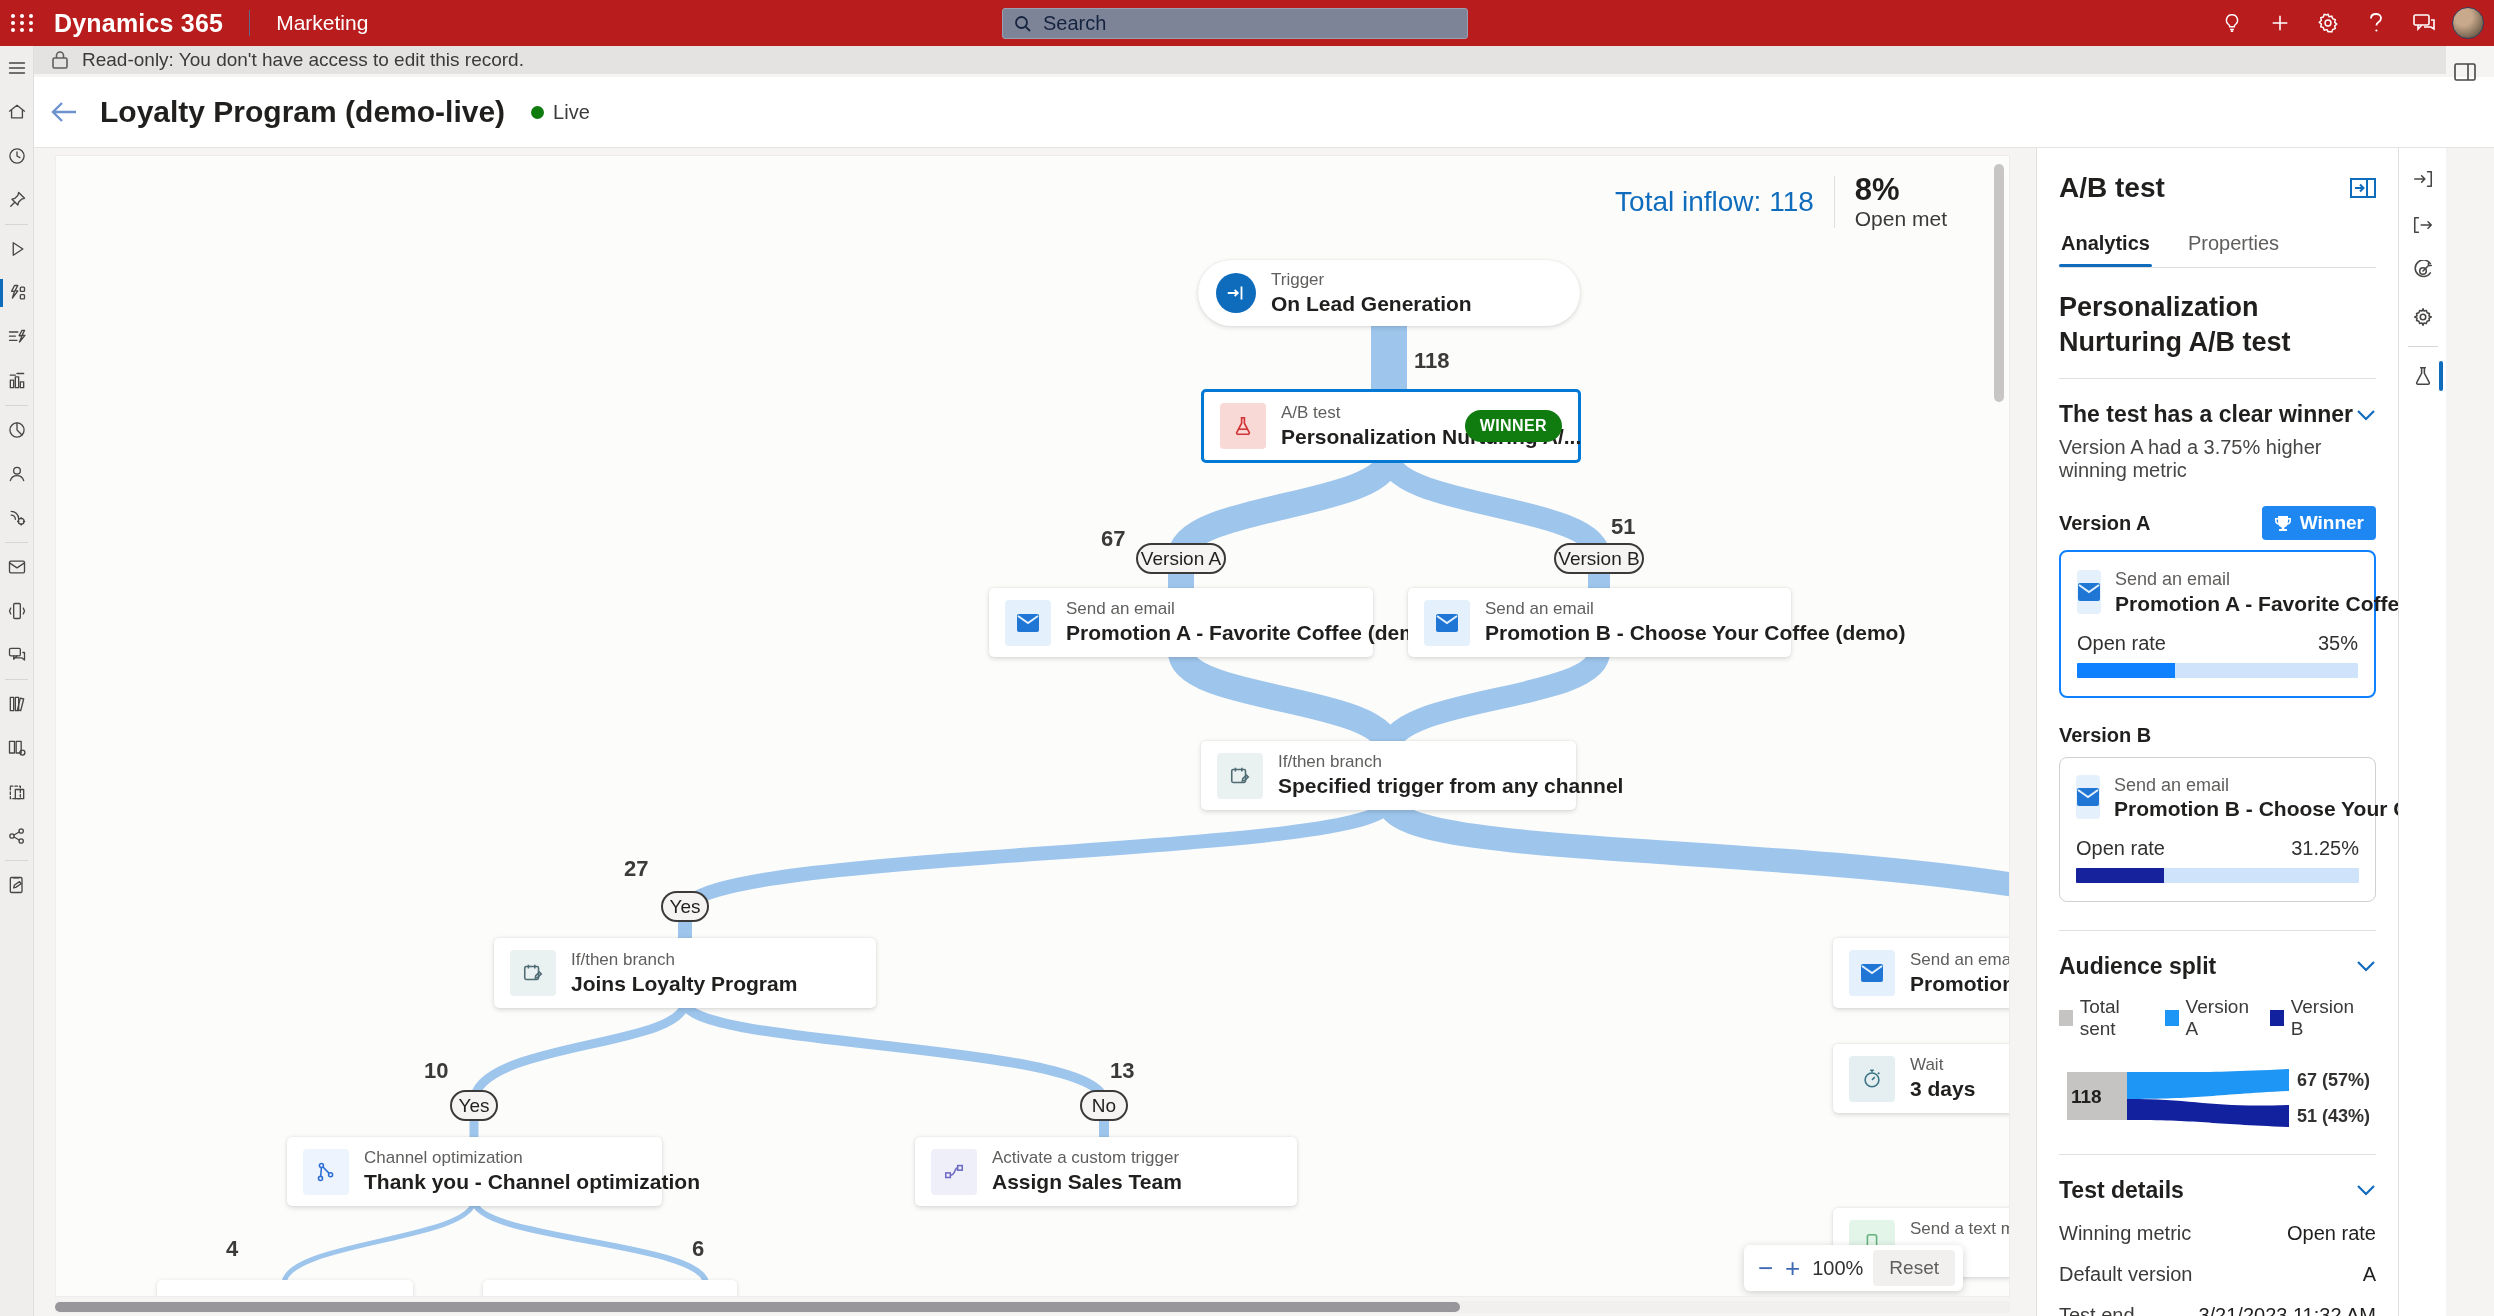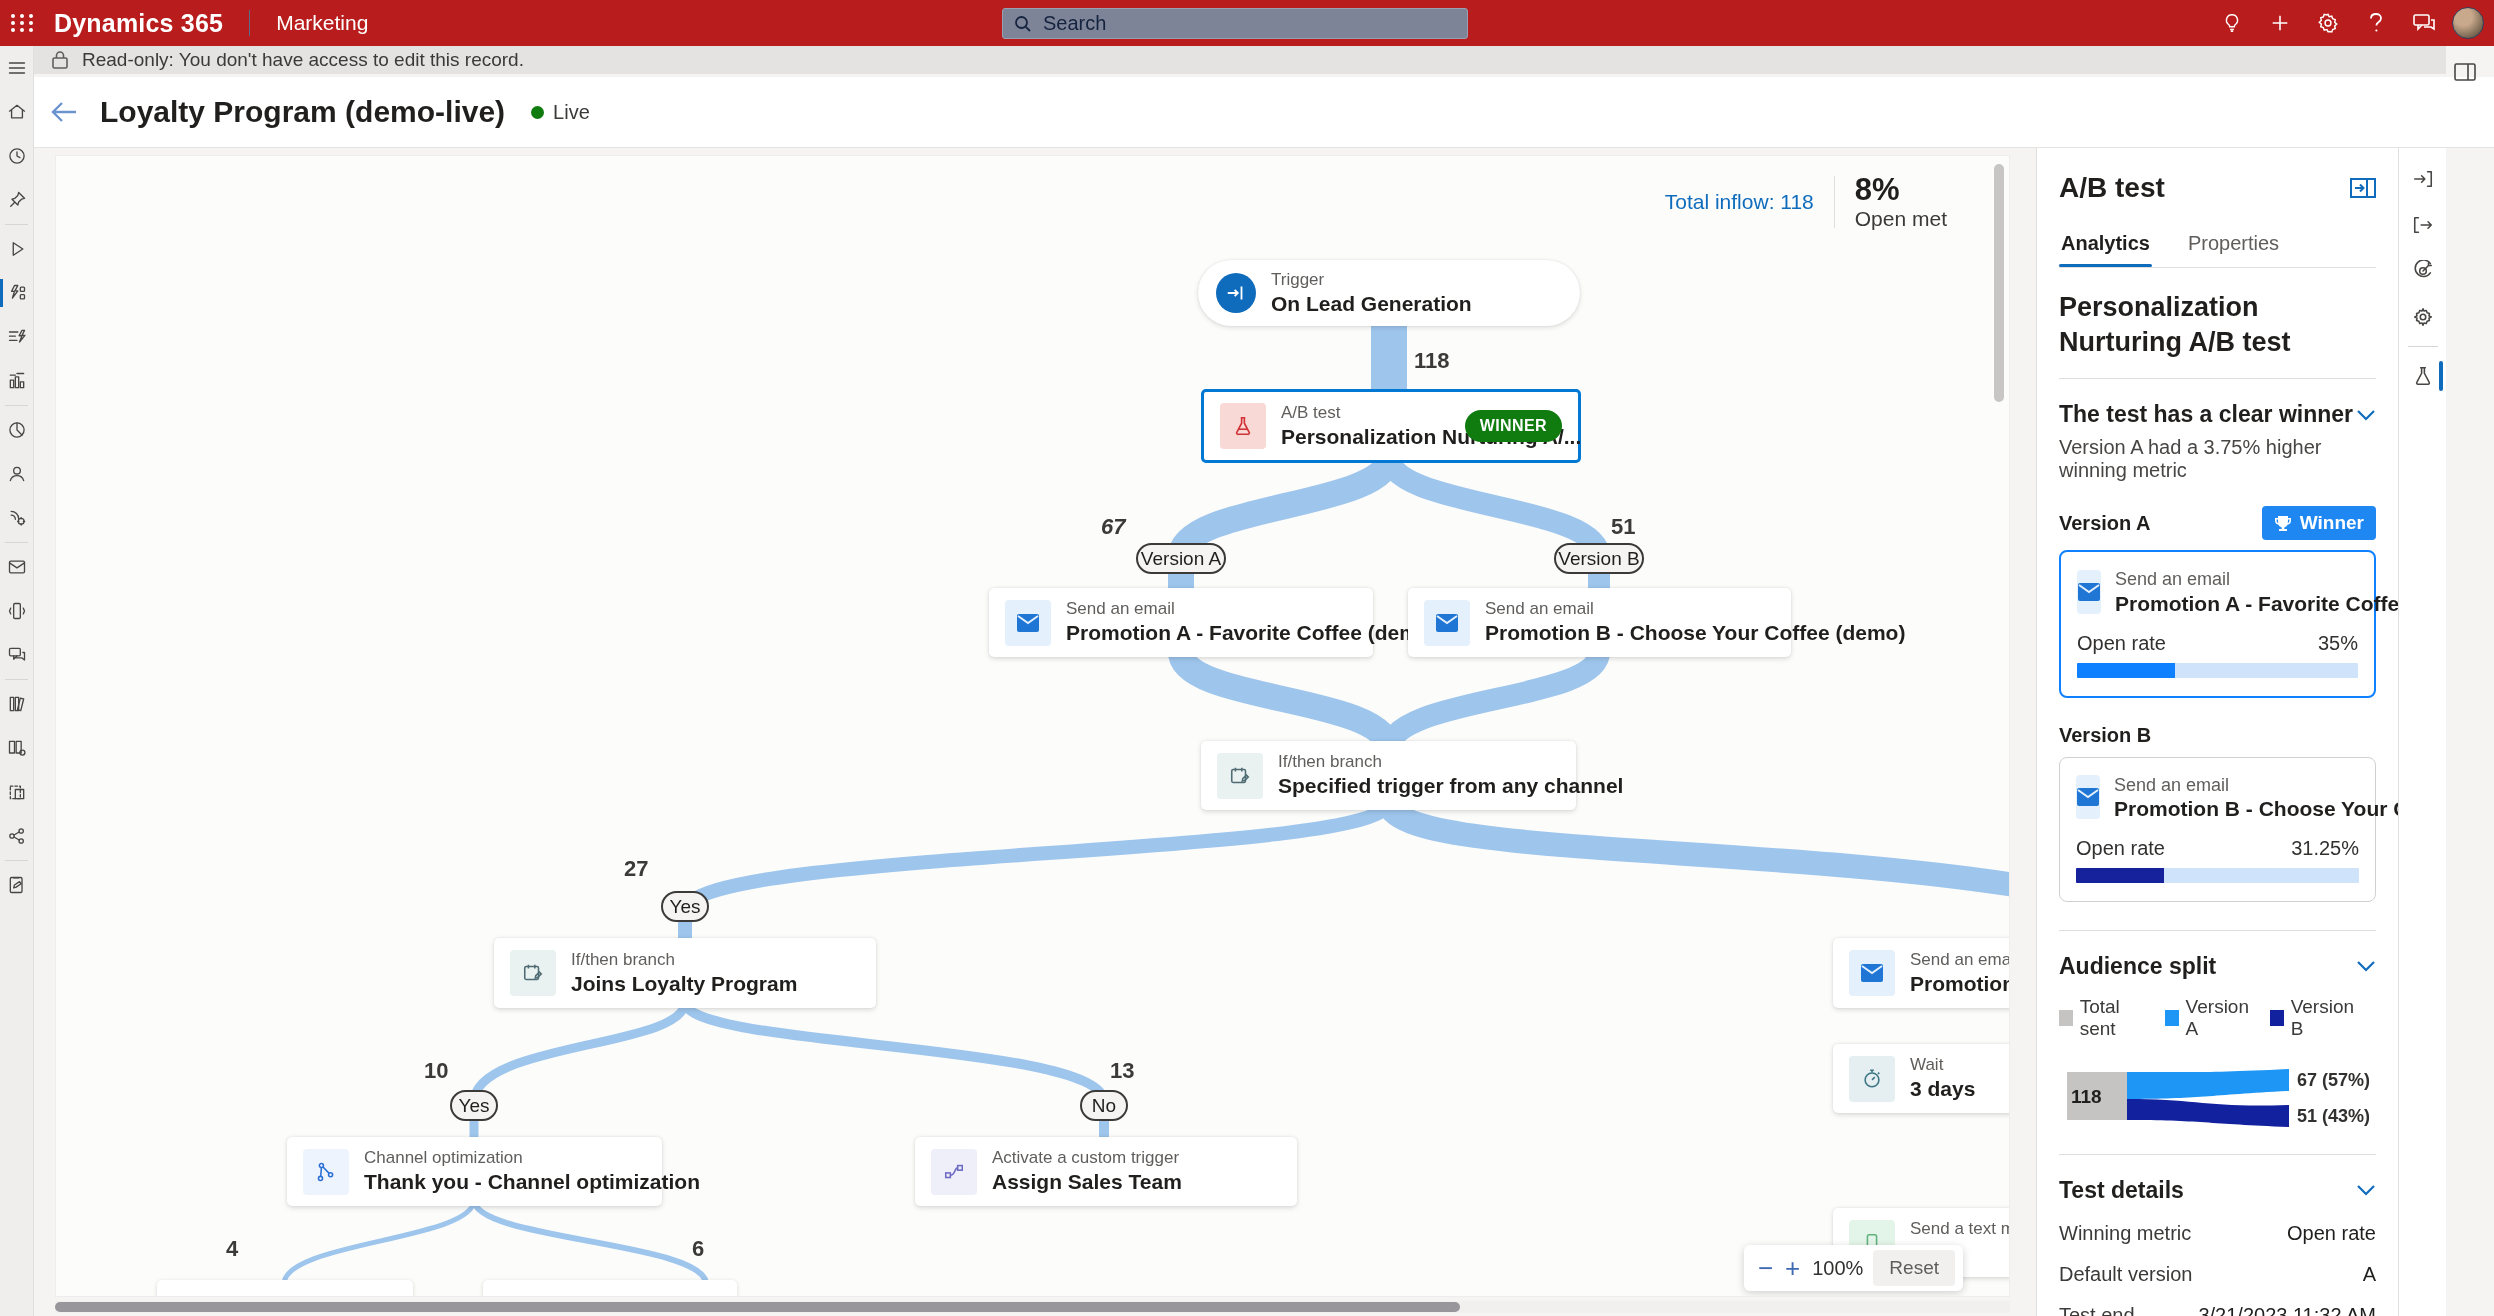--- a/index.html
+++ b/index.html
@@ -38,21 +38,21 @@
   .sidebar { position:absolute; left:0; top:46px; width:34px; height:1270px; background:#efeeed; border-right:1px solid #e1dfdd; z-index:35; }
   .sb-item { position:relative; width:34px; height:44px; display:flex; align-items:center; justify-content:center; color:#484644; cursor:pointer; }
   .sb-item.active::before { content:""; position:absolute; left:0; top:8px; width:3px; height:28px; background:#0f6cbd; }
   .sb-sep { height:1px; background:#d8d6d4; margin:2px 5px; }
   .sb-item svg { stroke:#484644; fill:none; stroke-width:1.6; stroke-linecap:round; stroke-linejoin:round; }
 
   
   .main { position:absolute; left:34px; top:148px; width:2002px; height:1168px; background:#f5f4f3; }
   .canvas { position:absolute; left:21px; top:7px; width:1955px; height:1142px; background:#fcfcfb; border:1px solid #efedec; overflow:hidden; }
   .inflow-bar { position:absolute; right:62px; top:18px; display:flex; align-items:center; }
-  .inflow-label { font-size:21px; color:#0f6cbd; cursor:pointer; }
+  .inflow-label { font-size:28px; color:#0f6cbd; cursor:pointer; }
   .inflow-sep { width:1px; height:52px; background:#e1dfdd; margin:0 20px; }
   .goal-block { text-align:left; }
   .goal-value { font-size:31px; font-weight:700; color:#201f1e; line-height:1.05; }
   .goal-label { font-size:21px; color:#3b3a39; }
 
   .flow-svg { position:absolute; left:0; top:0; }
   .flow-svg path { stroke:#9ec5ec; fill:none; }
 
   .node { position:absolute; background:#fff; border-radius:5px; box-shadow:0 1.5px 5px rgba(0,0,0,.13), 0 0 2px rgba(0,0,0,.08); display:flex; align-items:center; padding:0 16px; cursor:pointer; }
   .node .nicon { width:46px; height:46px; border-radius:4px; display:flex; align-items:center; justify-content:center; margin-right:15px; flex:0 0 auto; }
@@ -364,21 +364,21 @@
       <path d="M1543 496 C1543 546 1333 540 1333 594" stroke-width="22"></path>
       <path d="M1333 646 C1333 702 629 692 629 755 L629 786" stroke-width="14"></path>
       <path d="M1333 646 C1333 700 1700 688 1965 730" stroke-width="24"></path>
       <path d="M629 846 C629 892 418 886 418 946 L418 985" stroke-width="9"></path>
       <path d="M629 846 C629 892 1048 886 1048 946 L1048 985" stroke-width="10"></path>
       <path d="M418 1044 C418 1084 228 1086 228 1128" stroke-width="5"></path>
       <path d="M418 1044 C418 1084 650 1086 650 1128" stroke-width="6"></path>
     </svg>
 
     <div class="fcount" style="left:1358px; top:192px;">118</div>
-    <div class="fcount" style="left:1045px; top:358px;font-style:italic;">67</div>
+    <div class="fcount" style="left:1045px; top:370px;">67</div>
     <div class="fcount" style="left:1555px; top:358px;">51</div>
     <div class="fcount" style="left:568px; top:700px;">27</div>
     <div class="fcount" style="left:368px; top:902px;">10</div>
     <div class="fcount" style="left:1054px; top:902px;">13</div>
     <div class="fcount" style="left:170px; top:1080px;">4</div>
     <div class="fcount" style="left:636px; top:1080px;">6</div>
 
     <div class="branch-pill" style="left:1080px; top:387px; width:90px;">Version A</div>
     <div class="branch-pill" style="left:1498px; top:387px; width:90px;">Version B</div>
     <div class="branch-pill" style="left:605px; top:735px; width:48px;">Yes</div>

